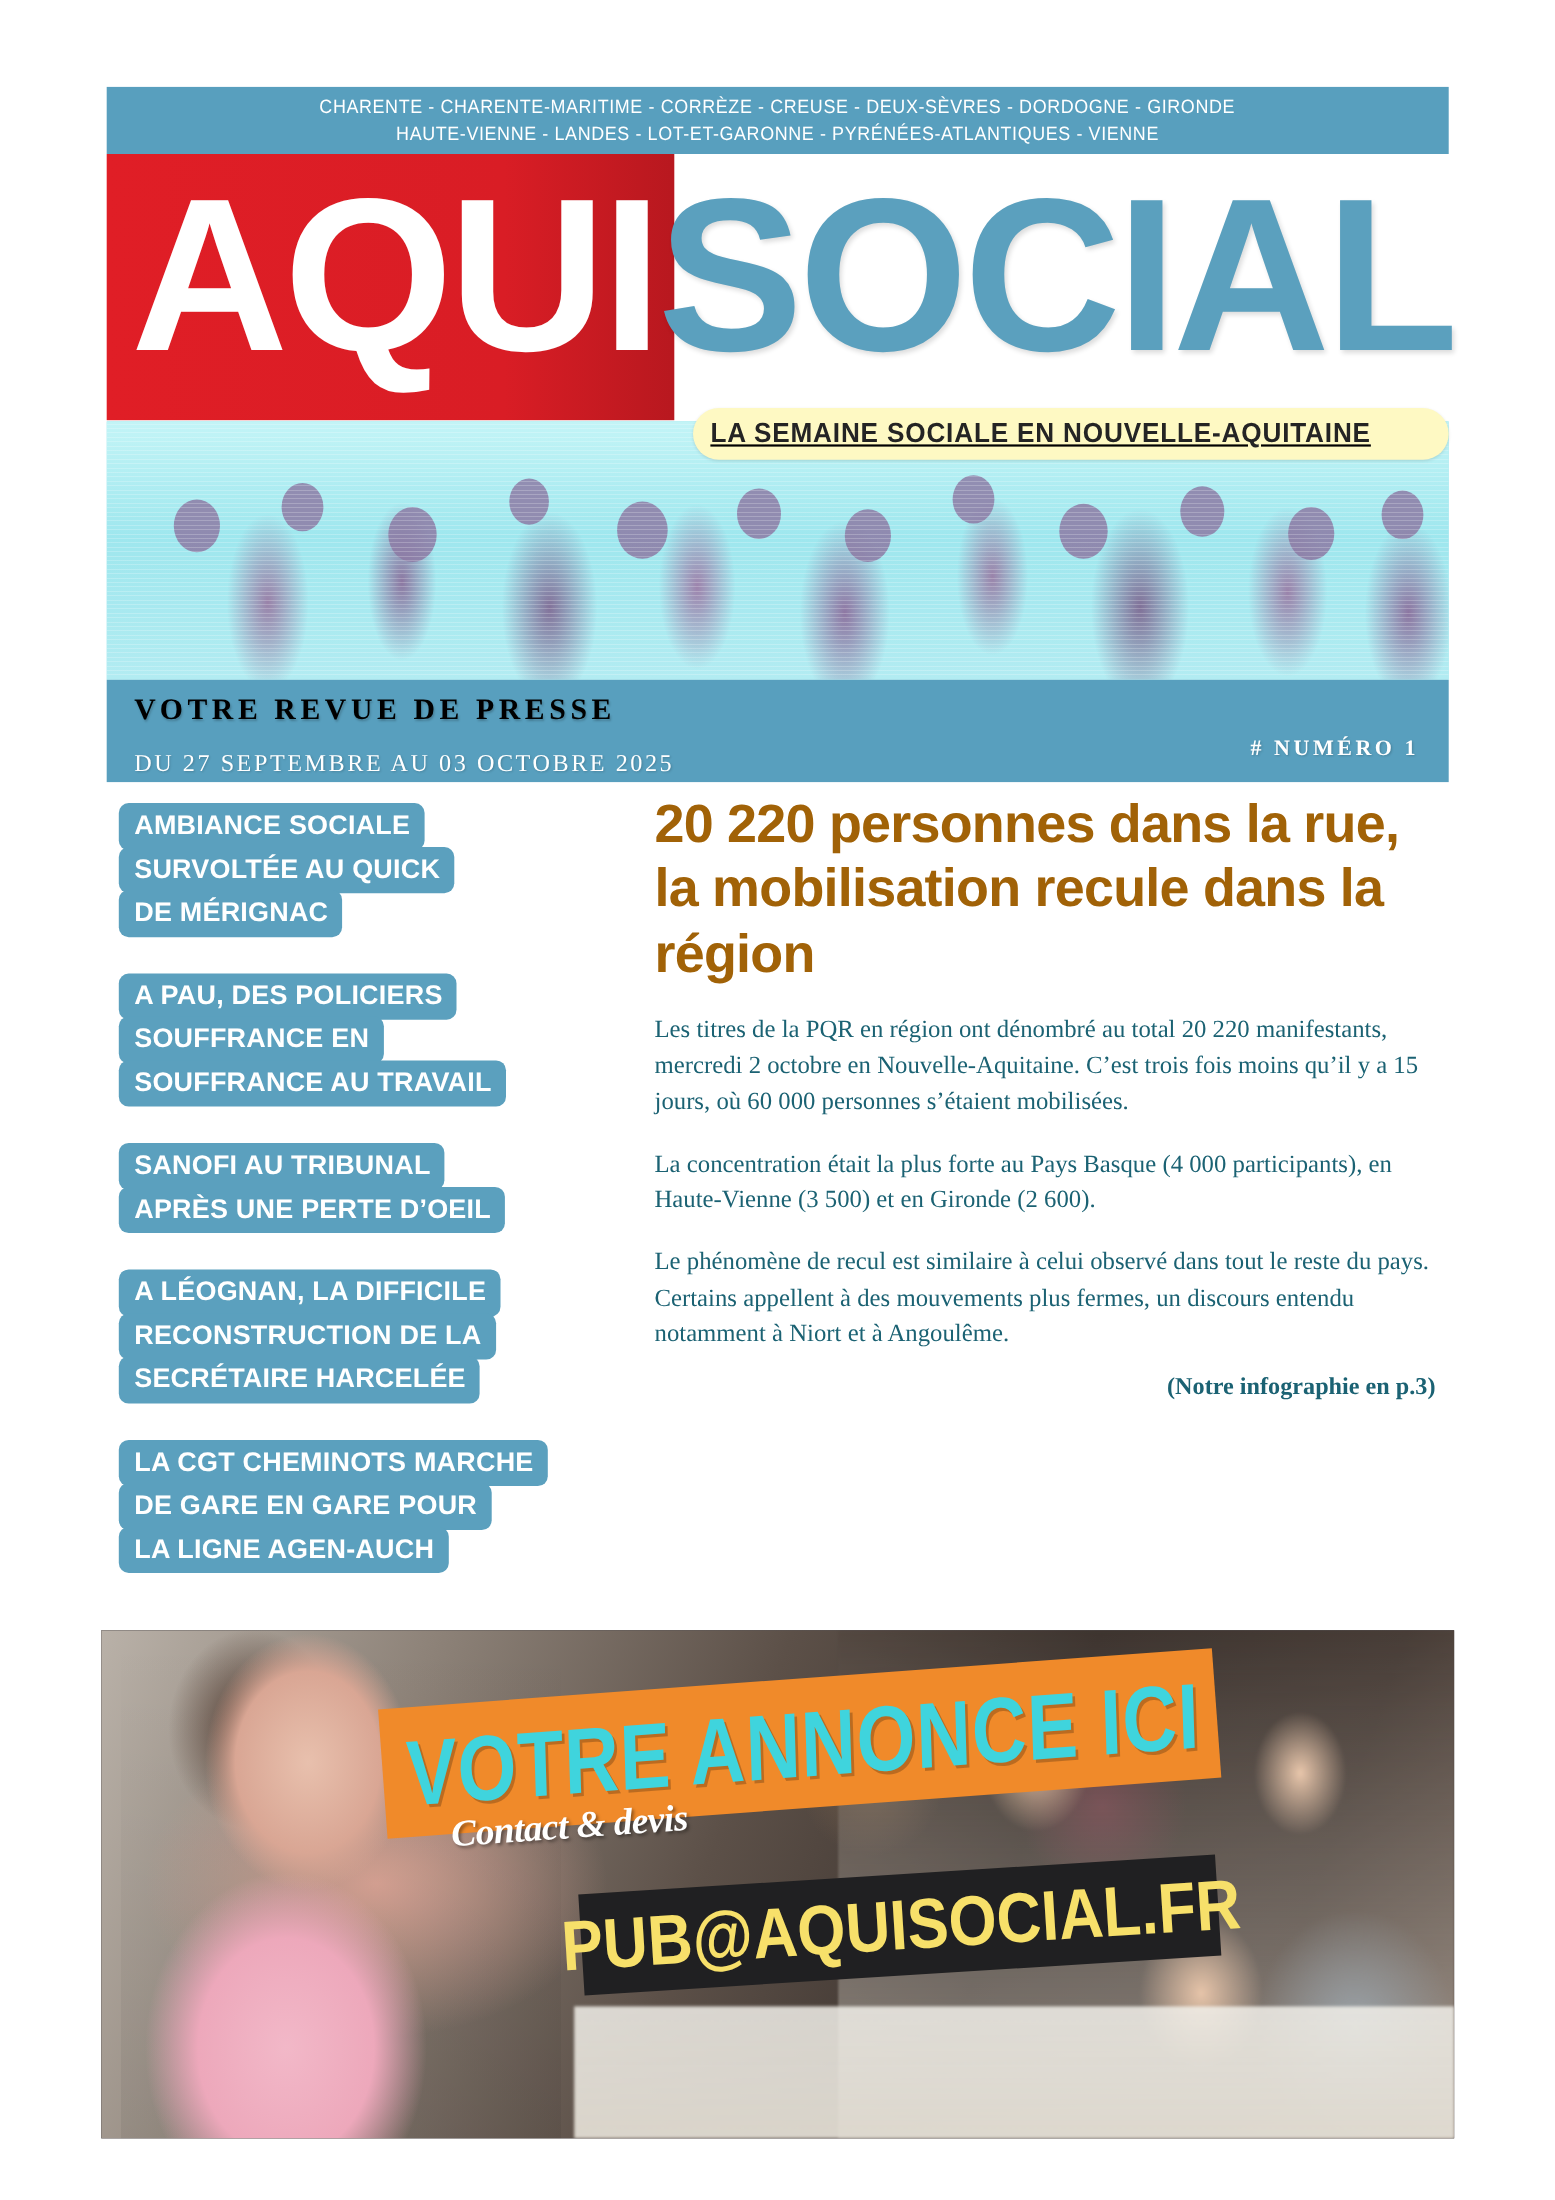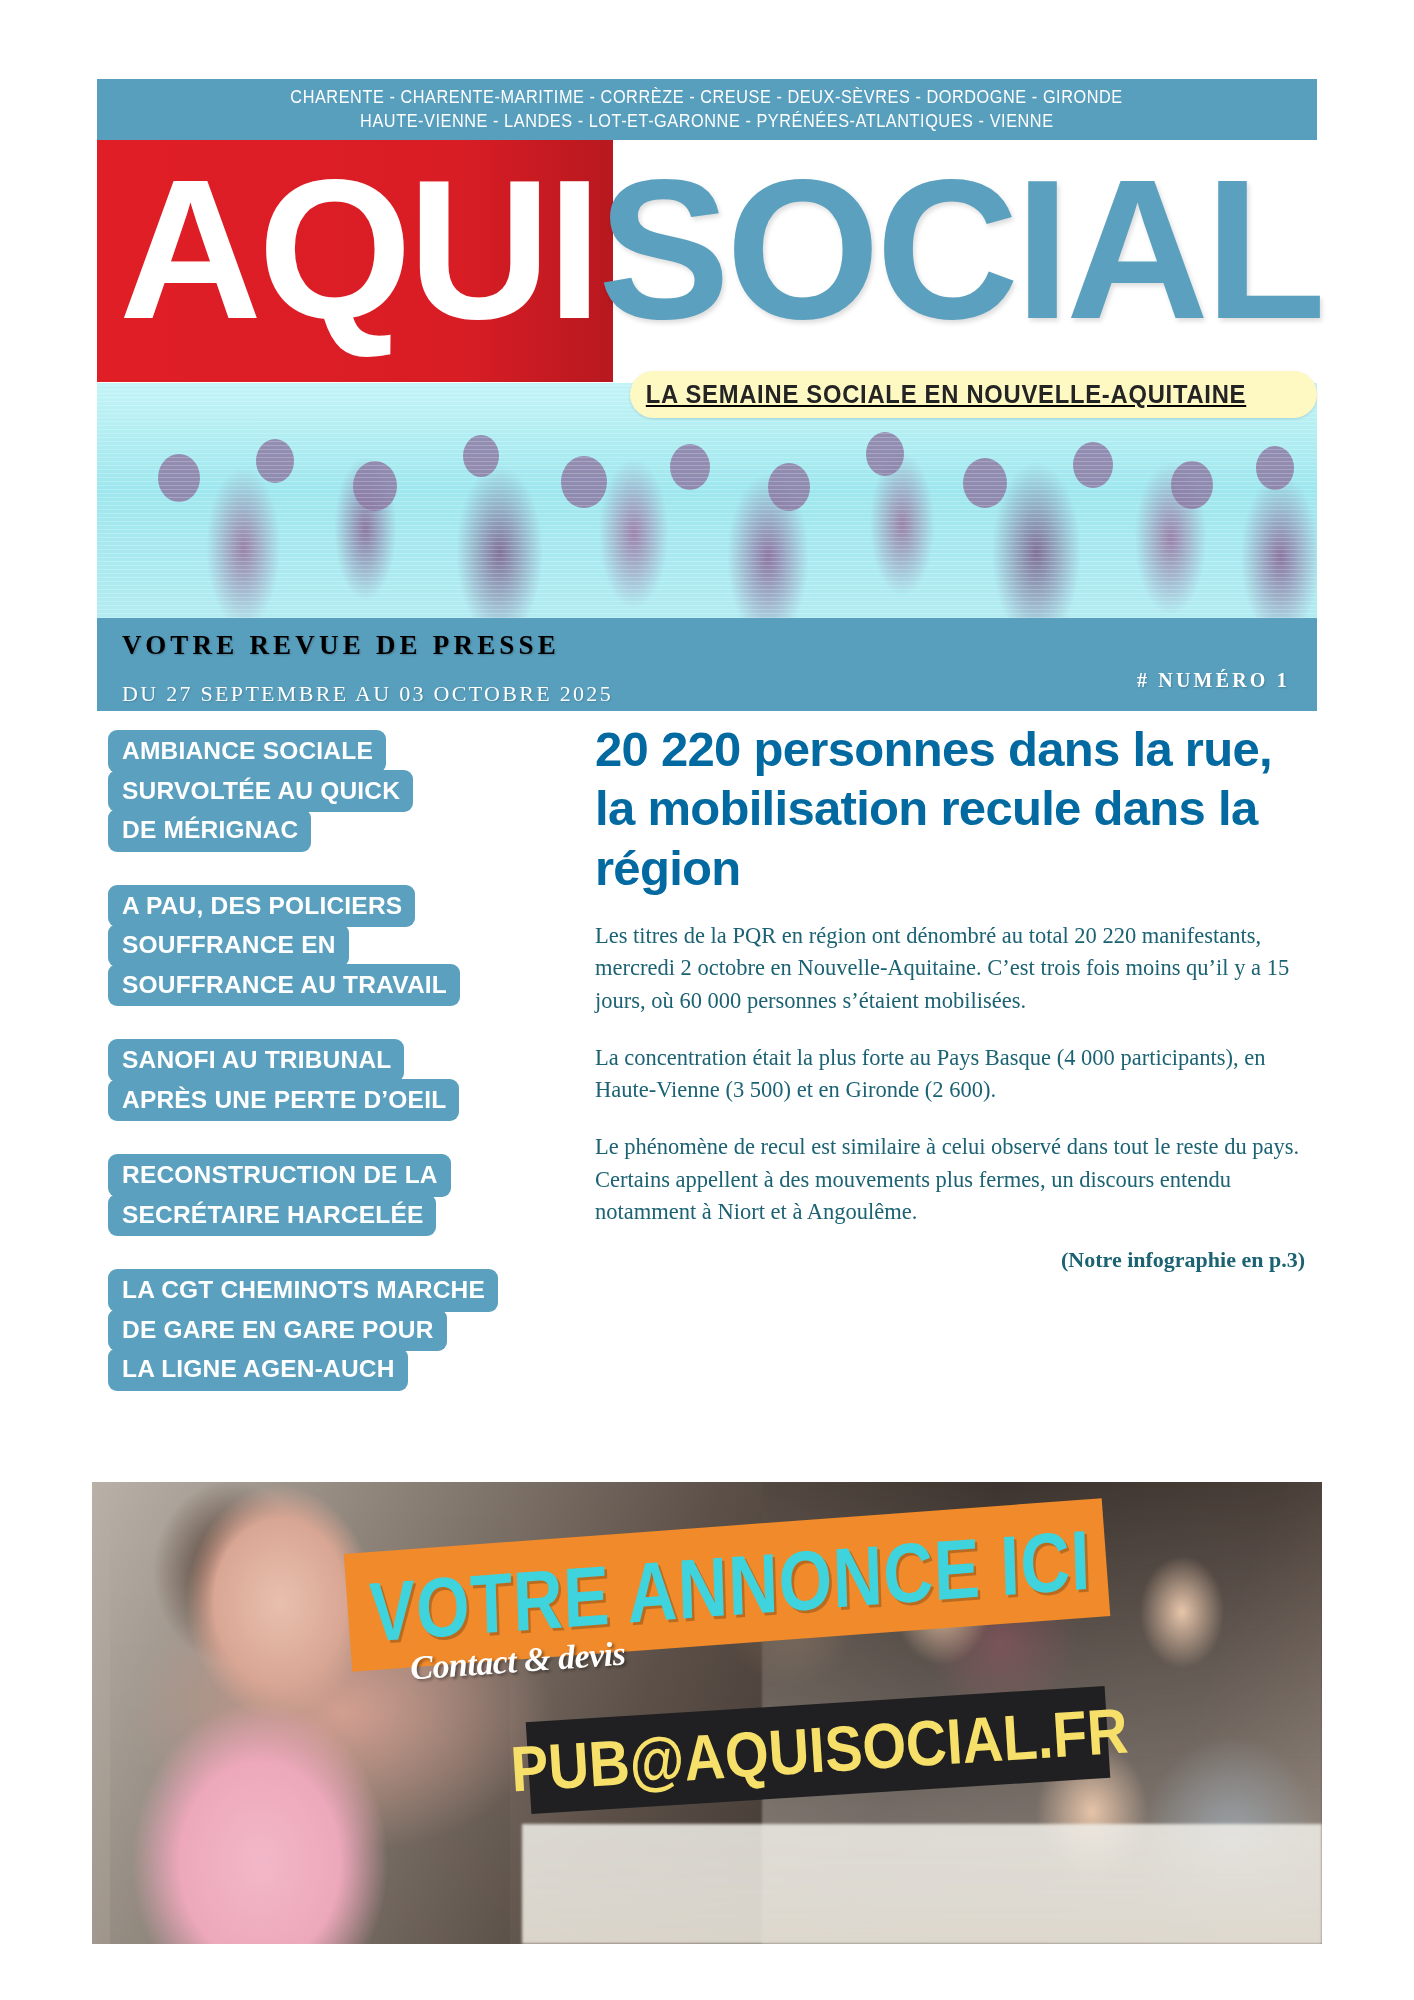--- a/index.html
+++ b/index.html
@@ -231,21 +231,21 @@
   }
 
   
   .article {
     position: absolute;
     left: 595px;
     top: 0px;
     width: 710px;
   }
   .article-headline {
-    color: #0369a1;
+    color: #a16207;
     font-family: "Liberation Sans", sans-serif;
     font-weight: 700;
     font-size: 49px;
     line-height: 1.21;
     letter-spacing: -0.7px;
     margin-bottom: 22px;
   }
   .article-para {
     color: #1b6273;
     font-family: "Liberation Serif", serif;
@@ -447,20 +447,21 @@
       <div class="teaser">
         <div><span class="teaser-line">A PAU, DES POLICIERS</span></div>
         <div><span class="teaser-line">SOUFFRANCE EN</span></div>
         <div><span class="teaser-line">SOUFFRANCE AU TRAVAIL</span></div>
       </div>
       <div class="teaser">
         <div><span class="teaser-line">SANOFI AU TRIBUNAL</span></div>
         <div><span class="teaser-line">APRÈS UNE PERTE D’OEIL</span></div>
       </div>
       <div class="teaser">
+        <div><span class="teaser-line">A LÉOGNAN, LA DIFFICILE</span></div>
         <div><span class="teaser-line">RECONSTRUCTION DE LA</span></div>
         <div><span class="teaser-line">SECRÉTAIRE HARCELÉE</span></div>
       </div>
       <div class="teaser">
         <div><span class="teaser-line">LA CGT CHEMINOTS MARCHE</span></div>
         <div><span class="teaser-line">DE GARE EN GARE POUR</span></div>
         <div><span class="teaser-line">LA LIGNE AGEN-AUCH</span></div>
       </div>
     </div>
 

